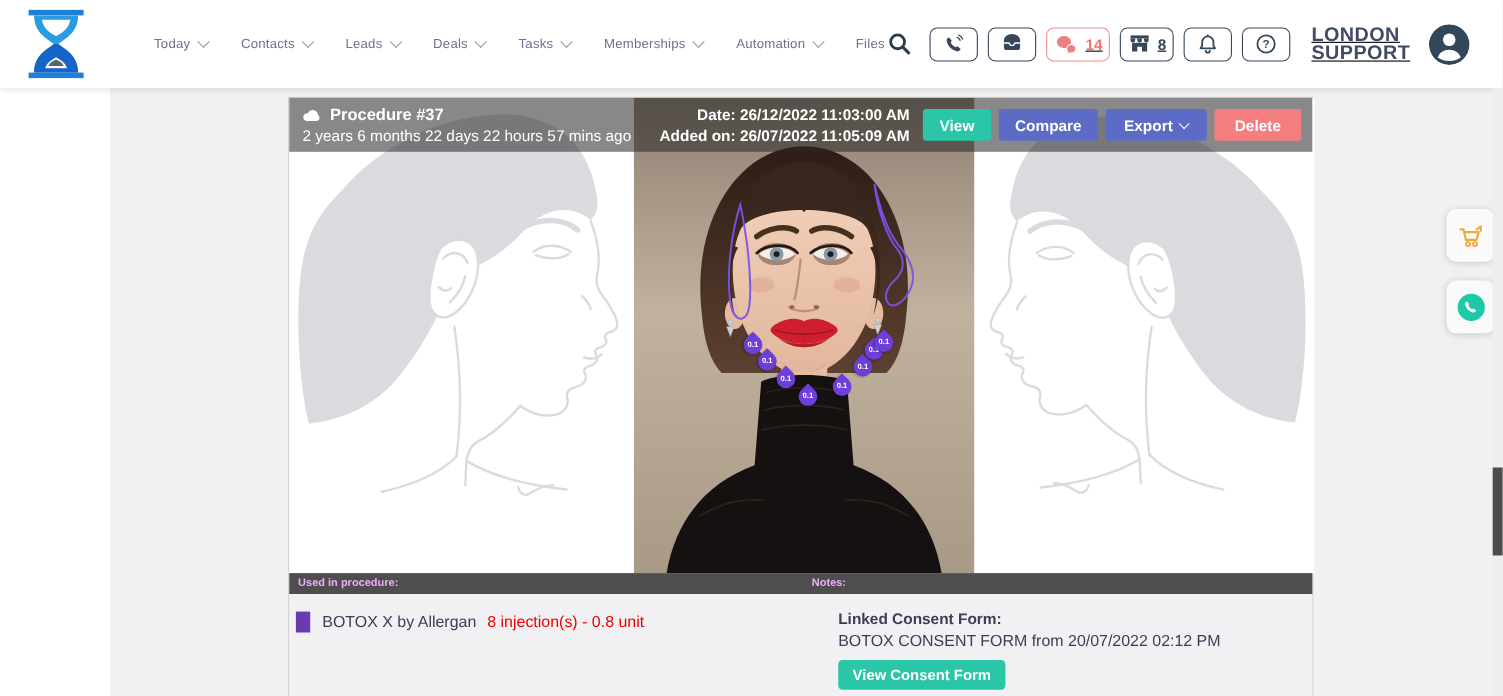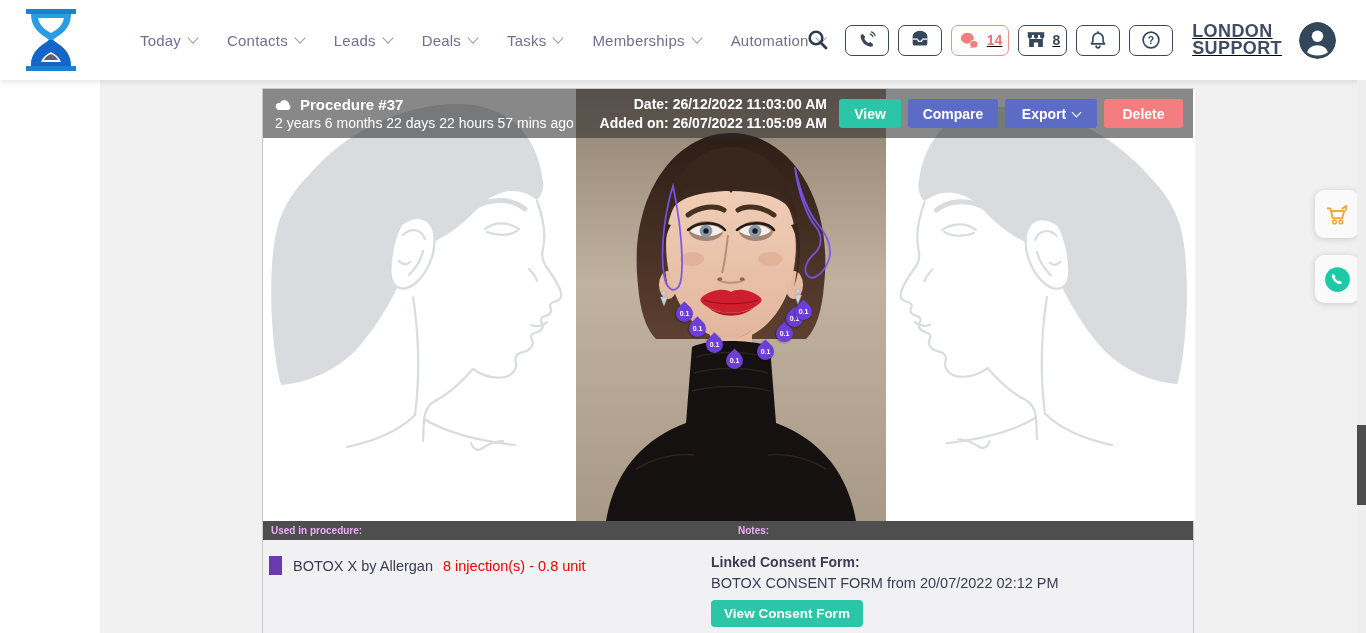--- a/index.html
+++ b/index.html
@@ -2,21 +2,21 @@
 <html><head>
 <meta charset="utf-8">
 <style>
   html,body{margin:0;padding:0;width:1366px;height:633px;overflow:hidden;background:#f1f1f2;
     font-family:"Liberation Sans",sans-serif;-webkit-font-smoothing:antialiased;}
   
   .topbar{position:absolute;left:0;top:0;width:1366px;height:80px;background:#fff;
     box-shadow:0 2px 6px rgba(0,0,0,.10);z-index:30;}
   .logo{position:absolute;left:22px;top:6px;width:58px;height:68px;}
   .mainnav{position:absolute;left:140px;top:0;height:80px;display:flex;align-items:center;gap:30px;}
-  .nav-item{display:flex;align-items:center;color:#6f6f90;font-size:15px;font-weight:500;
+  .nav-item{display:flex;align-items:center;color:#6f6f90;font-size:12px;font-weight:500;
     letter-spacing:.2px;cursor:pointer;}
   .chev{width:7px;height:7px;border-right:1.7px solid #9a9ab2;border-bottom:1.7px solid #9a9ab2;
     transform:rotate(45deg);margin-left:8px;margin-top:-4px;}
   .topright{position:absolute;right:30px;top:0;height:80px;display:flex;align-items:center;gap:9px;text-decoration:underline;}
   .icon-box{height:31px;min-width:44px;border:1.6px solid #36475a;border-radius:7px;background:#fff;
     display:flex;align-items:center;justify-content:center;gap:5px;cursor:pointer;padding:0 6px;box-sizing:border-box;}
   .icon-box.chat{border-color:#f husk}
   .icon-box.chat{border-color:#f28d8d;}
   .cnt{font-size:14px;font-weight:bold;color:#36475a;}
   .cnt.red{color:#ef7272;}
@@ -59,21 +59,21 @@
   .section-bar{position:absolute;left:0;top:432px;width:100%;height:19px;background:#4e4e4e;z-index:6;}
   .section-bar .lbl{position:absolute;top:0;height:19px;line-height:19px;color:#f0abfc;
     font-size:10px;font-weight:bold;}
   .lbl.used{left:8px;}
   .lbl.notes{left:475px;}
   .section-content{position:absolute;left:0;top:451px;width:100%;height:94px;background:#f1f1f4;}
   .used-col{position:absolute;left:6px;top:16px;display:flex;align-items:center;}
   .swatch{width:13px;height:19px;background:#6a3ab2;margin-right:11px;}
   .product-name{font-size:14.5px;color:#3c3c55;}
   .product-usage{font-size:14.5px;color:#ee0000;margin-left:10px;}
-  .notes-col{position:absolute;left:448px;top:14px;}
+  .notes-col{position:absolute;left:499px;top:14px;}
   .consent-label{font-size:14px;font-weight:bold;color:#3c3c55;}
   .consent-text{font-size:14.5px;color:#3c3c55;margin-top:5px;}
   .btn.consent{width:152px;height:27px;background:#2bc5a8;border-radius:4px;font-size:13.5px;margin-top:9px;}
   
   .pins{position:absolute;left:0;top:0;width:310px;height:432px;z-index:4;}
   .pin{position:absolute;width:17px;height:17px;background:#6d3fd8;border-radius:0 50% 50% 50%;
     transform:rotate(45deg);box-shadow:0 1px 2px rgba(0,0,0,.35);cursor:pointer;}
   .pin span{position:absolute;inset:0;display:flex;align-items:center;justify-content:center;
     transform:rotate(-45deg);color:#fff;font-size:7px;font-weight:bold;}
 </style>

